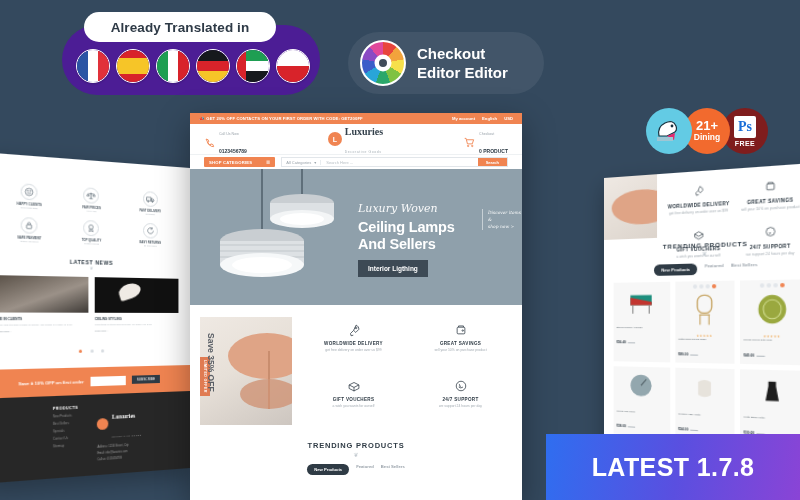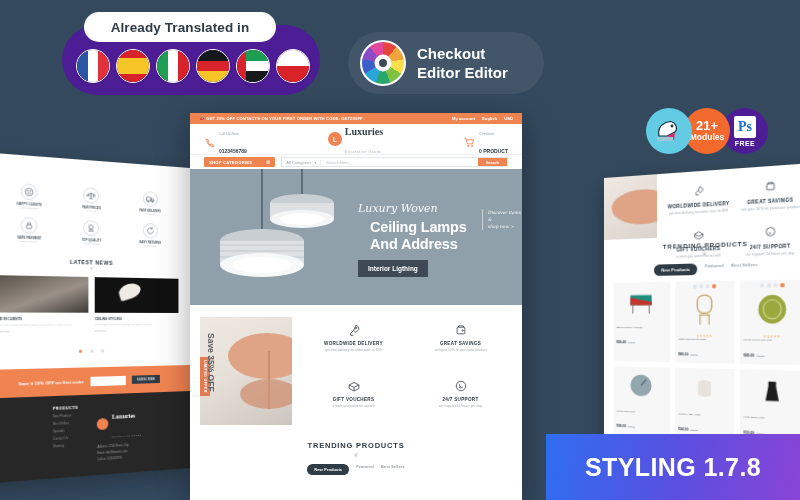--- a/index.html
+++ b/index.html
@@ -89,21 +89,21 @@
   
   .mini-badges {
     position: absolute; left: 646px; top: 108px;
     display: flex; align-items: center;
   }
   .mini { width: 46px; height: 46px; border-radius: 50%; position: relative;
           display: flex; align-items: center; justify-content: center;
           flex-direction: column; flex: none; }
   .mini.presta { background: #63cbe4; margin-right: -8px; z-index: 3; }
   .mini.modules { background: #f26a2e; margin-right: -8px; z-index: 2; }
-  .mini.ps { background: #4c1d95; z-index: 1; }
+  .mini.ps { background: #7f1d1d; z-index: 1; }
   .mini .big { color:#fff; font-size: 13px; font-weight: 800; line-height: 1; }
   .mini .small { color:#fff; font-size: 8.5px; font-weight: 700; line-height: 1.3; }
   .ps-box { width: 22px; height: 22px; background: #fff; border-radius: 2px;
             display:flex; align-items:center; justify-content:center;
             color:#1a6ed8; font-weight:800; font-size:14px; font-family:"Liberation Serif", serif;}
   .ps-free { color: #fff; font-size: 7px; font-weight: 800; letter-spacing: .4px; margin-top: 2px; }
 
   
   .panel { position: absolute; background: #ffffff; overflow: hidden; }
 
@@ -168,21 +168,21 @@
   .search-btn { background: #f08451; color: #fff; font-size: 4px; font-weight: 700;
                 padding: 0 8px; height: 100%; display:flex;align-items:center; }
 
   .hero { height: 136px; background: #8fa0ab; position: relative; overflow: hidden; }
   .lamp-group { position: absolute; left: 14px; top: 0; width: 170px; height: 136px; }
   .hero-copy { position: absolute; right: 14px; top: 34px; width: 150px; }
   .hero-script { font-family: "DejaVu Serif", serif; font-style: italic;
                  color: #ffffff; font-size: 11px; line-height: 1; opacity: .95;
                  margin-bottom: 5px; }
   .hero-h1 { color: #ffffff; font-size: 14.5px; font-weight: 800; line-height: 1.15;
-             letter-spacing: -.2px; margin-left: 12px; }
+             letter-spacing: -.2px; }
   .hero-btn { display: inline-block; margin-top: 8px; background: #3d4a55; color: #fff;
               font-size: 6.5px; font-weight: 700; padding: 5px 10px; }
   .hero-side { position: absolute; right: -4px; top: 40px; width: 44px;
                border-left: .5px solid rgba(255,255,255,.5); padding-left: 5px;
                color: rgba(255,255,255,.92); font-size: 4.4px; font-style: italic;
                line-height: 1.6; font-family:"DejaVu Serif", serif; }
 
   .mid { display: flex; padding: 12px 10px 0 10px; gap: 10px; background: #fff; }
   .promo-card { width: 92px; height: 108px; position: relative; overflow: hidden;
                 background: linear-gradient(150deg,#efe9e3 0%,#e7e0d8 45%,#cdc6c0 100%); flex:none;}
@@ -342,21 +342,21 @@
     <div class="mini presta">
       <svg width="30" height="30" viewBox="0 0 30 30">
         <path d="M5 20 q-2-9 6-13 q8-4 11 3 q2 5-3 7 l-6 3 z" fill="#fff" stroke="#17323f" stroke-width="1.2"></path>
         <path d="M13 20 l8-3 -1 7 z" fill="#e6286e"></path>
         <circle cx="18" cy="10" r="1.4" fill="#17323f"></circle>
         <rect x="3" y="21" width="16" height="4" fill="#9fc6d4"></rect>
       </svg>
     </div>
     <div class="mini modules">
       <div class="big">21+</div>
-      <div class="small">Modules</div>
+      <div class="small">Dining</div>
     </div>
     <div class="mini ps">
       <div class="ps-box">Ps</div>
       <div class="ps-free">FREE</div>
     </div>
   </div>
 
   <div class="panel" id="panel-left">
     <div class="lp-pad">
       <div class="icon-grid">
@@ -702,21 +702,21 @@
           <ellipse cx="58" cy="72" rx="42" ry="12" fill="#c9ced2"></ellipse>
           <rect x="16" y="72" width="84" height="24" fill="#dde1e4"></rect>
           <path d="M16 76 h84 M16 82 h84 M16 88 h84" stroke="#c1c7cb" stroke-width="1"></path>
           <ellipse cx="58" cy="96" rx="42" ry="12" fill="#f6f8f9"></ellipse>
           <ellipse cx="58" cy="96" rx="30" ry="8" fill="#ffffff"></ellipse>
         </svg>
       </div>
       <div class="hero-copy">
         <div class="hero-script">Luxury Woven</div>
         <div class="hero-h1">Ceiling Lamps</div>
-        <div class="hero-h1">And Address</div>
+        <div class="hero-h1">And Sellers</div>
         <div class="hero-btn">Interior Ligthing</div>
       </div>
       <div class="hero-side">
         <div>Discover items &amp;</div>
         <div>shop now &gt;</div>
       </div>
     </div>
 
     <div class="mid">
       <div class="promo-card">
@@ -779,16 +779,16 @@
       <div class="trending-orn">❦</div>
       <div class="tabs">
         <span class="tab active">New Products</span>
         <span class="tab">Featured</span>
         <span class="tab">Best Sellers</span>
       </div>
     </div>
   </div>
 
   <div class="updated">
-    <span>STYLING 1.7.8</span>
+    <span>LATEST 1.7.8</span>
   </div>
 
 </div>
 
 </body></html>

